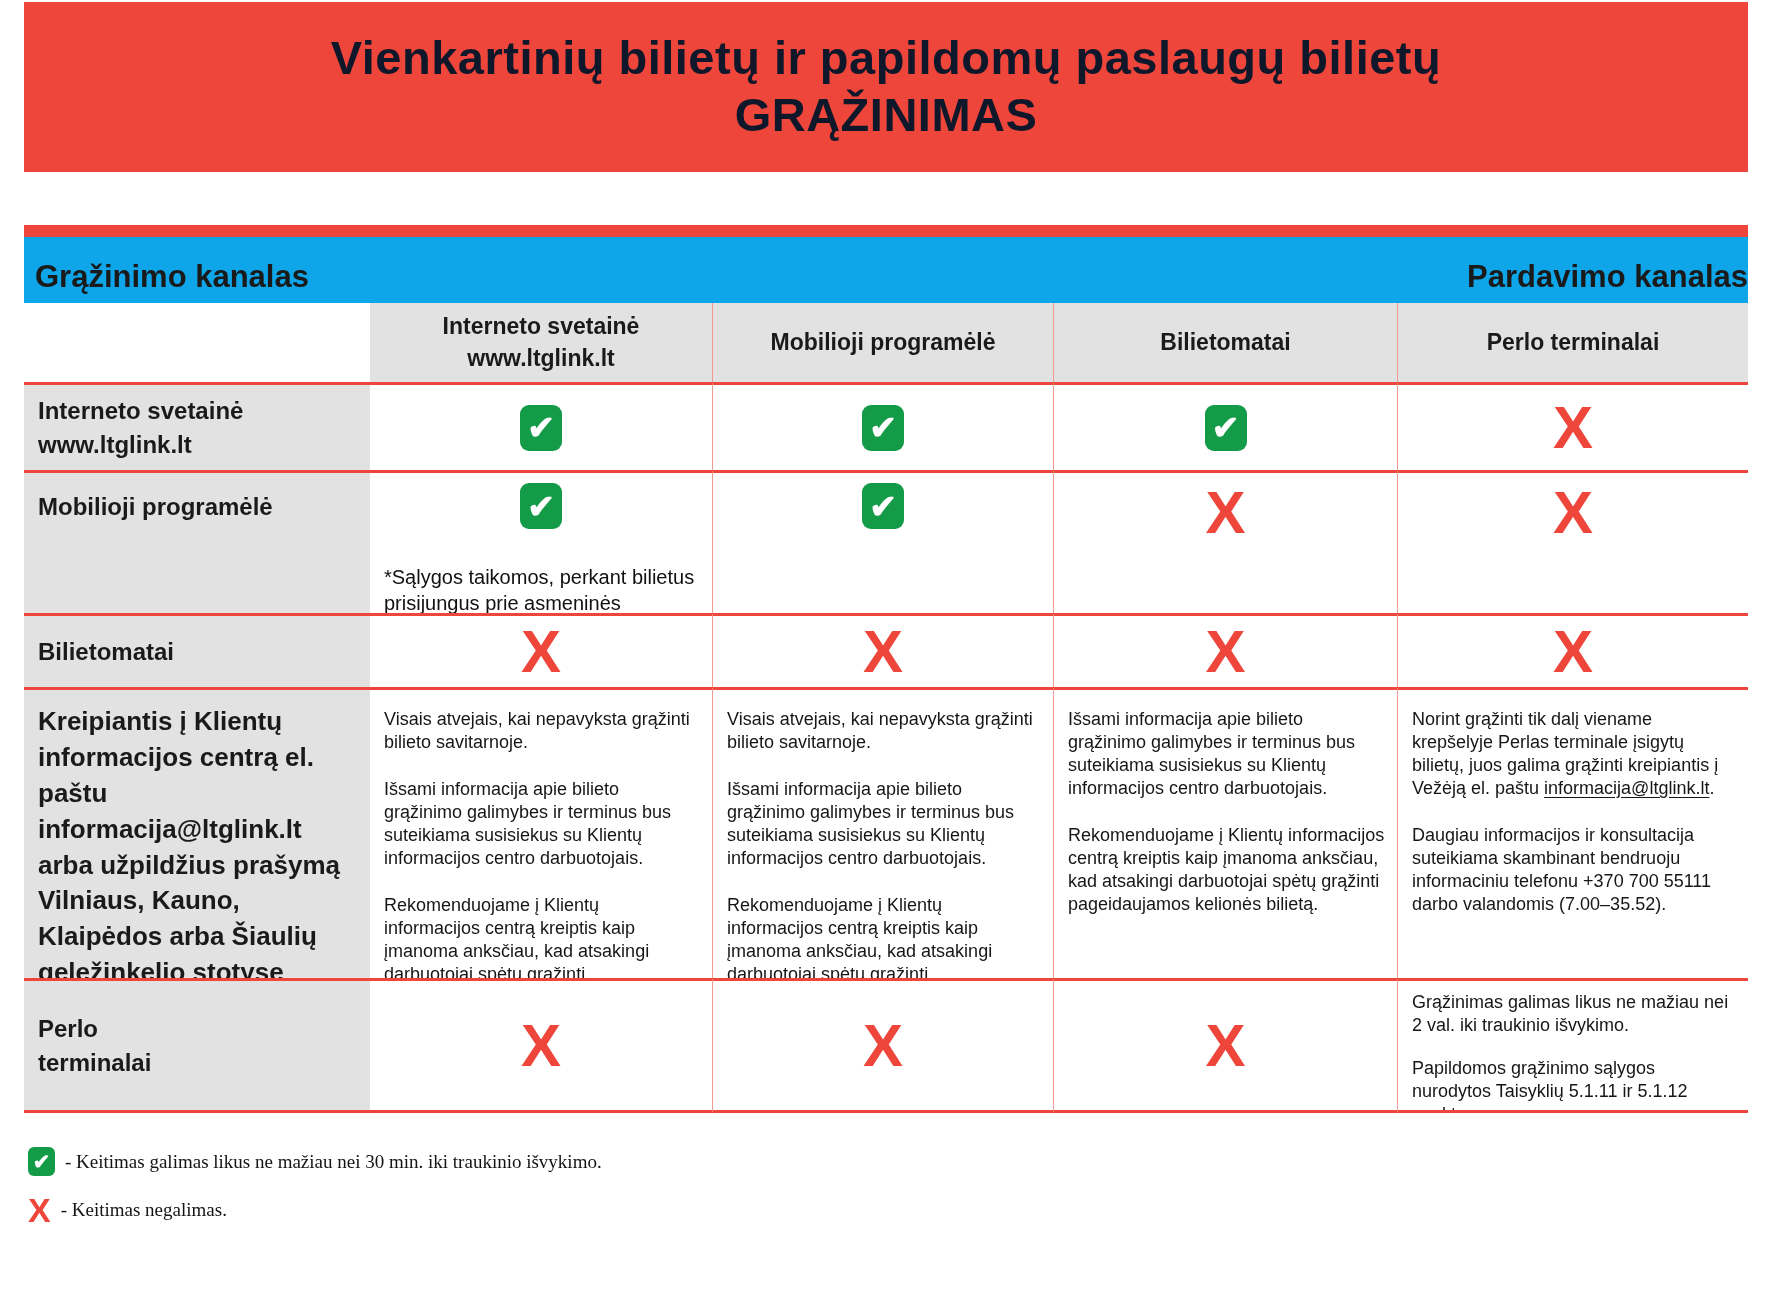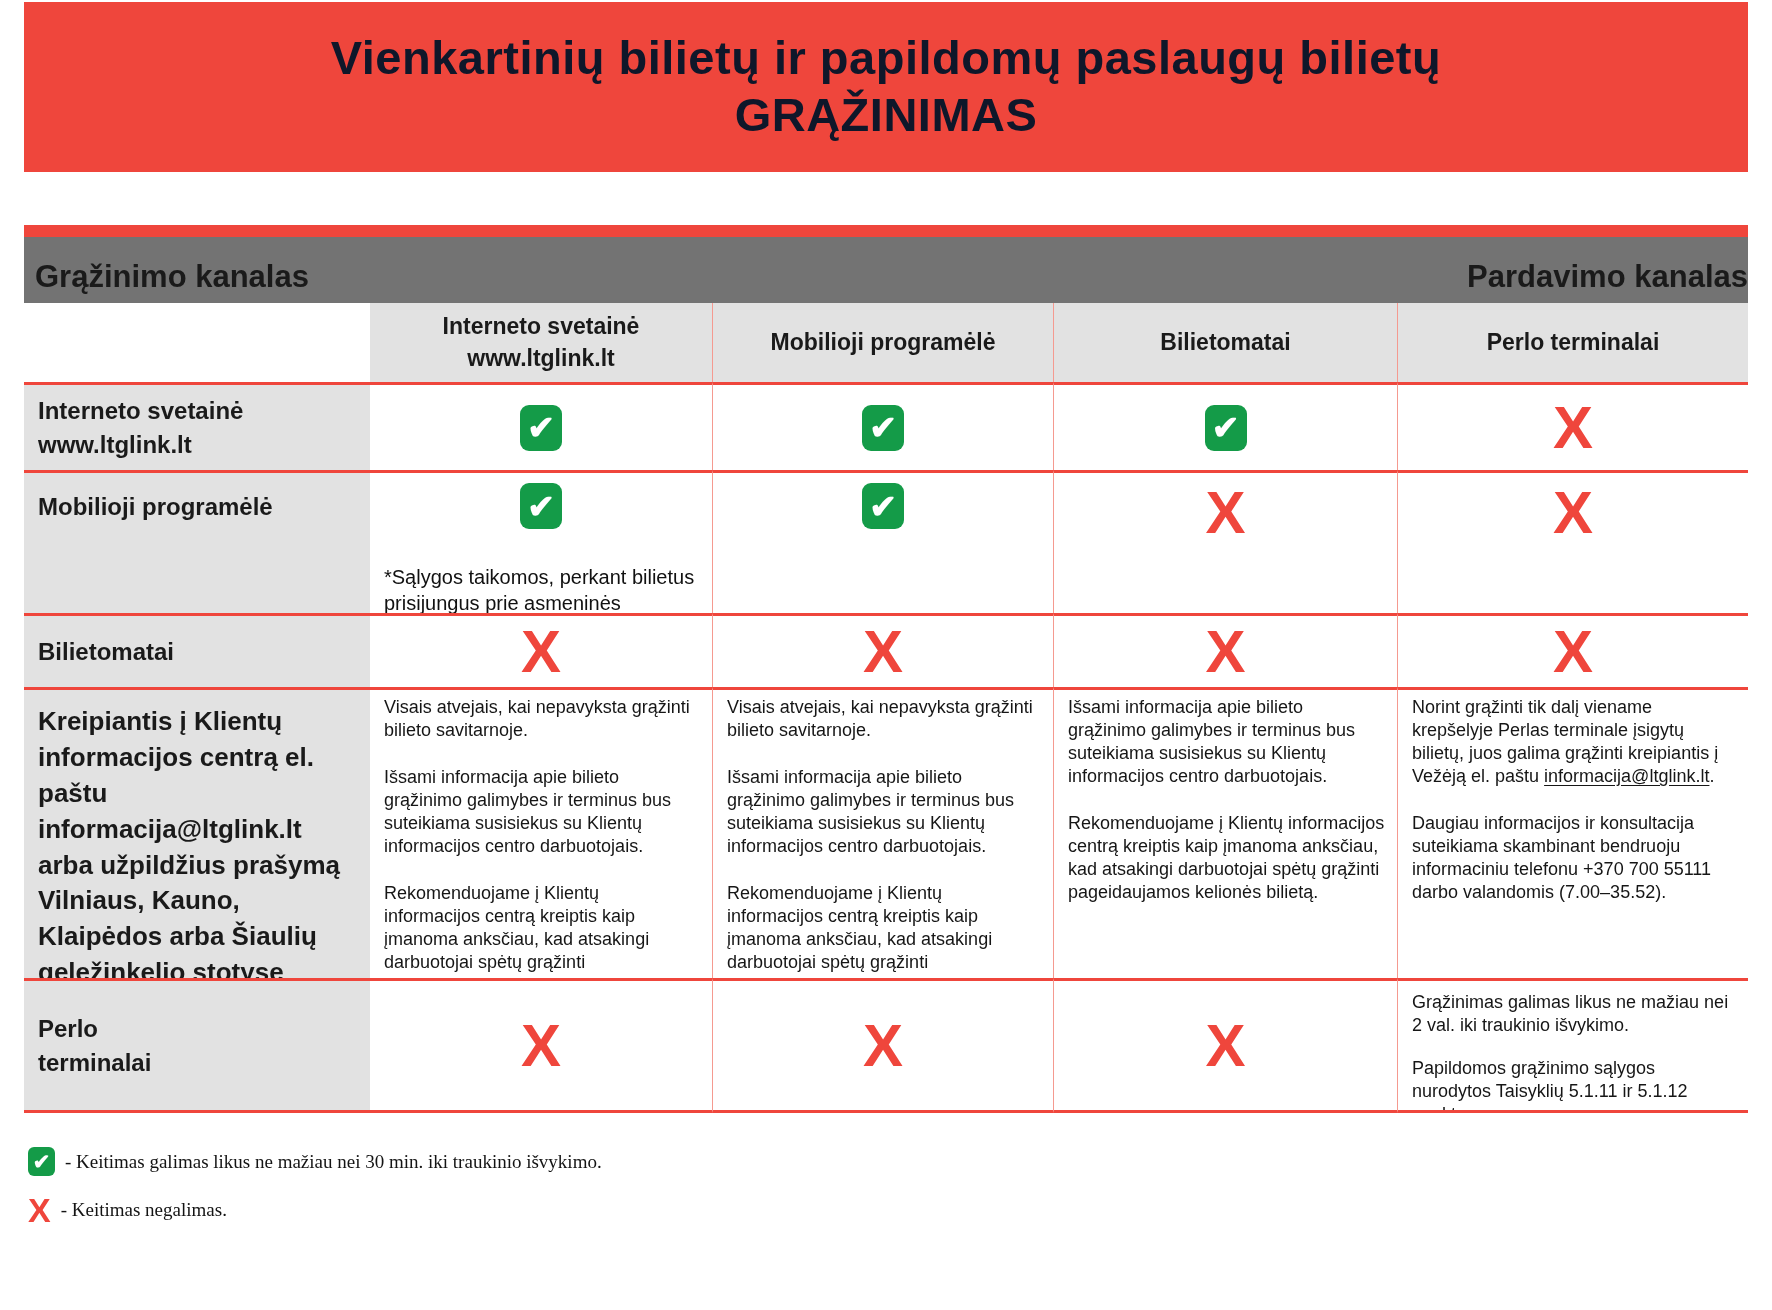--- a/index.html
+++ b/index.html
@@ -26,21 +26,21 @@
     grid-template-columns:346px 342px 341px 344px 351px;
     grid-template-rows:66px 79px 88px 143px 74px 291px 135px;
     width:1724px;
   }
   .c{box-sizing:border-box;min-width:0;min-height:0;overflow:hidden;background:#fff;}
   .grey{background:#E2E2E2;}
   .vl{border-left:1px solid #F59A90;}
   .rt{border-top:3px solid #EF463C;}
   .rb{border-bottom:3px solid #EF463C;}
   
-  .axis{display:flex;align-items:flex-end;padding-bottom:8px;background:#737373;}
+  .axis{display:flex;align-items:flex-end;padding-bottom:8px;background:#0ea5e9;}
   .axis-left{font-size:31px;font-weight:700;padding-left:11px;white-space:nowrap;}
   .axis-span{grid-column:2/6;justify-content:center;}
   .axis-span .ax-txt{width:100%;text-align:right;font-size:31px;font-weight:700;}
   
   .colhead{display:flex;align-items:center;justify-content:center;text-align:center;
     font-size:23px;font-weight:700;line-height:1.35;white-space:pre-line;}
   
   .rowhead{display:flex;align-items:center;padding:10px 12px 10px 14px;
     font-size:24px;font-weight:700;line-height:1.38;}
   .rowhead .rh-txt{white-space:pre-line;}
@@ -52,21 +52,21 @@
   .checkbox{
     width:42px;height:46px;background:#149B48;border-radius:9px;flex:0 0 auto;
     display:flex;align-items:center;justify-content:center;
     color:#fff;font-size:33px;font-weight:700;line-height:1;
   }
   .xmark{color:#EF463C;font-size:60px;font-weight:700;line-height:1;}
   .stack{display:flex;flex-direction:column;align-items:center;justify-content:flex-start;padding-top:10px;}
   .note{align-self:stretch;text-align:left;font-size:20px;line-height:1.3;
     padding:0 12px 0 14px;margin-top:35px;color:#111;}
   
-  .body-cell{padding:6px 12px 0 14px;font-size:18px;line-height:1.28;color:#161616;}
+  .body-cell{padding:18px 12px 0 14px;font-size:18px;line-height:1.28;color:#161616;}
   .body-cell p{margin:0 0 24px 0;}
   .body-cell.tight p{margin:0 0 20px 0;}
   .body-cell.pad-top{padding-top:10px;}
   a.cell-link{color:inherit;text-decoration:underline;text-underline-offset:3px;}
   
   .legend{margin:34px 0 0 28px;}
   .legend-row{display:flex;align-items:center;margin-bottom:17px;}
   .legend-check{
     width:27px;height:29px;background:#149B48;border-radius:6px;flex:0 0 auto;
     display:flex;align-items:center;justify-content:center;color:#fff;

